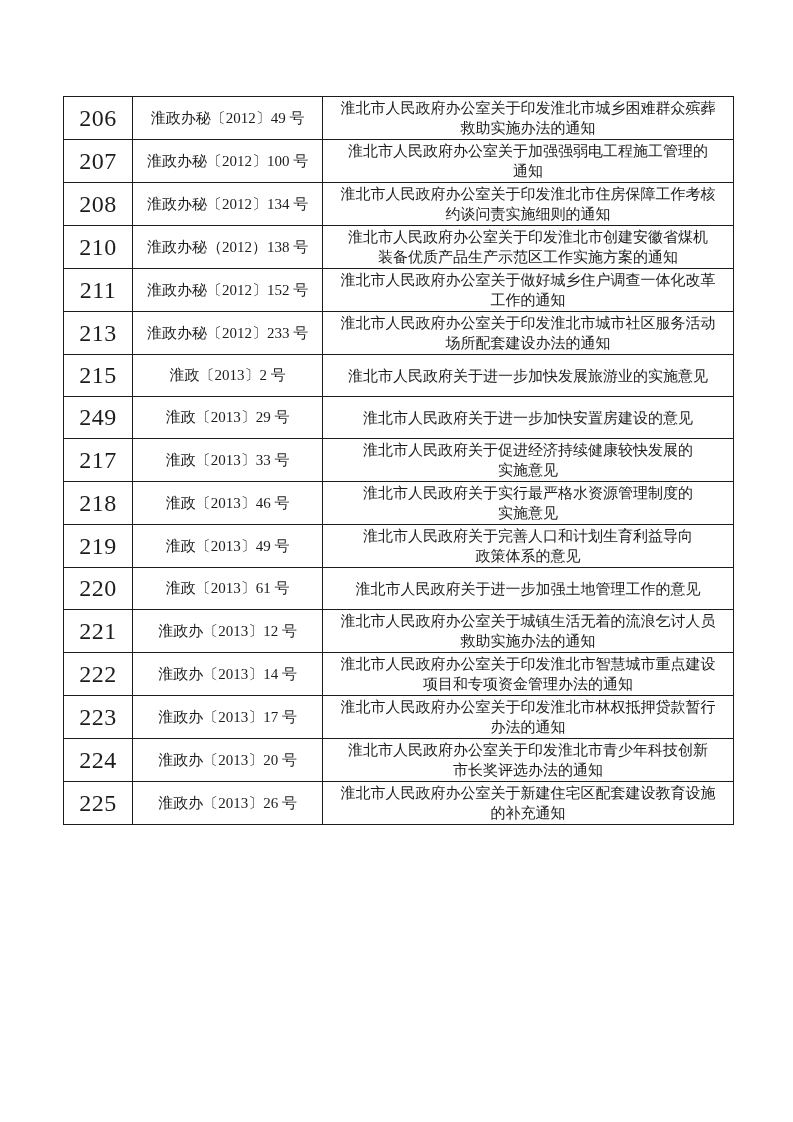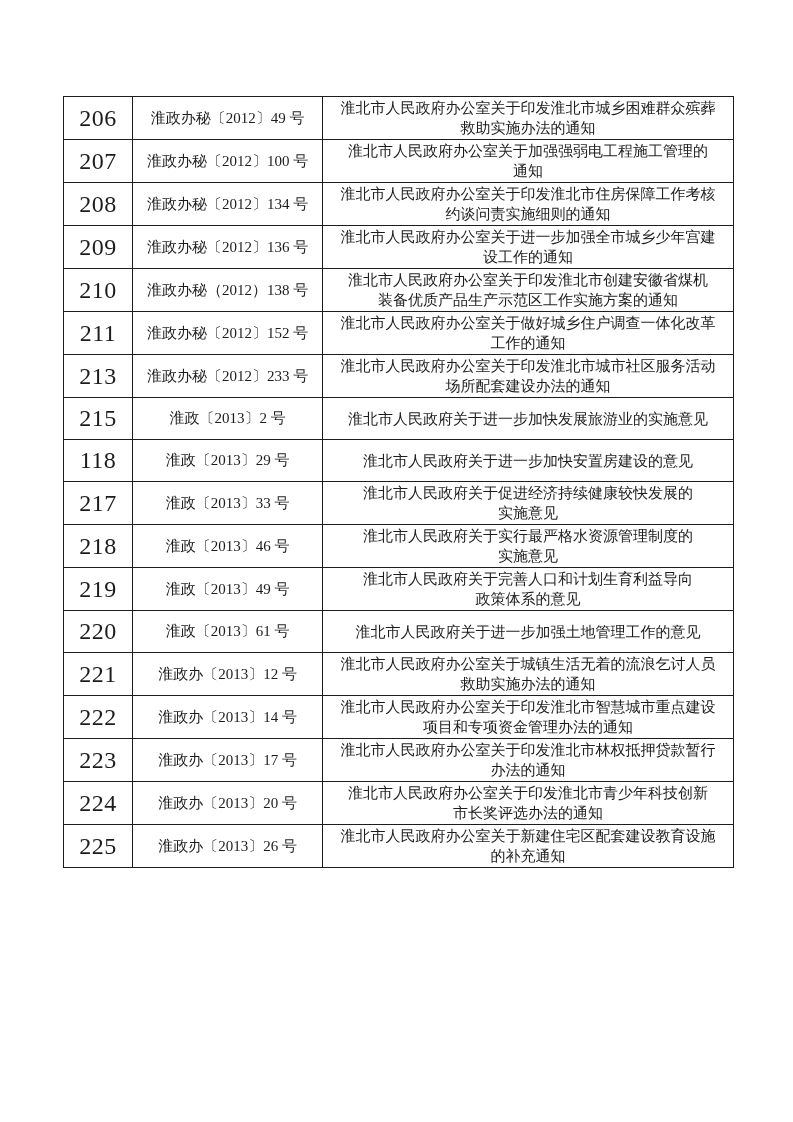--- a/index.html
+++ b/index.html
@@ -72,26 +72,20 @@
           <td class="cell-title">淮北市人民政府办公室关于加强强弱电工程施工管理的
 通知</td>
         </tr>
         <tr class="doc-row">
           <td class="cell-no">208</td>
           <td class="cell-doc">淮政办秘〔2012〕134 号</td>
           <td class="cell-title">淮北市人民政府办公室关于印发淮北市住房保障工作考核
 约谈问责实施细则的通知</td>
         </tr>
         <tr class="doc-row">
-          <td class="cell-no">209</td>
-          <td class="cell-doc">淮政办秘〔2012〕136 号</td>
-          <td class="cell-title">淮北市人民政府办公室关于进一步加强全市城乡少年宫建
-设工作的通知</td>
-        </tr>
-        <tr class="doc-row">
           <td class="cell-no">210</td>
           <td class="cell-doc">淮政办秘（2012）138 号</td>
           <td class="cell-title">淮北市人民政府办公室关于印发淮北市创建安徽省煤机
 装备优质产品生产示范区工作实施方案的通知</td>
         </tr>
         <tr class="doc-row">
           <td class="cell-no">211</td>
           <td class="cell-doc">淮政办秘〔2012〕152 号</td>
           <td class="cell-title">淮北市人民政府办公室关于做好城乡住户调查一体化改革
 工作的通知</td>
@@ -101,21 +95,21 @@
           <td class="cell-doc">淮政办秘〔2012〕233 号</td>
           <td class="cell-title">淮北市人民政府办公室关于印发淮北市城市社区服务活动
 场所配套建设办法的通知</td>
         </tr>
         <tr class="doc-row">
           <td class="cell-no">215</td>
           <td class="cell-doc">淮政〔2013〕2 号</td>
           <td class="cell-title">淮北市人民政府关于进一步加快发展旅游业的实施意见</td>
         </tr>
         <tr class="doc-row">
-          <td class="cell-no">118</td>
+          <td class="cell-no">249</td>
           <td class="cell-doc">淮政〔2013〕29 号</td>
           <td class="cell-title">淮北市人民政府关于进一步加快安置房建设的意见</td>
         </tr>
         <tr class="doc-row">
           <td class="cell-no">217</td>
           <td class="cell-doc">淮政〔2013〕33 号</td>
           <td class="cell-title">淮北市人民政府关于促进经济持续健康较快发展的
 实施意见</td>
         </tr>
         <tr class="doc-row">

